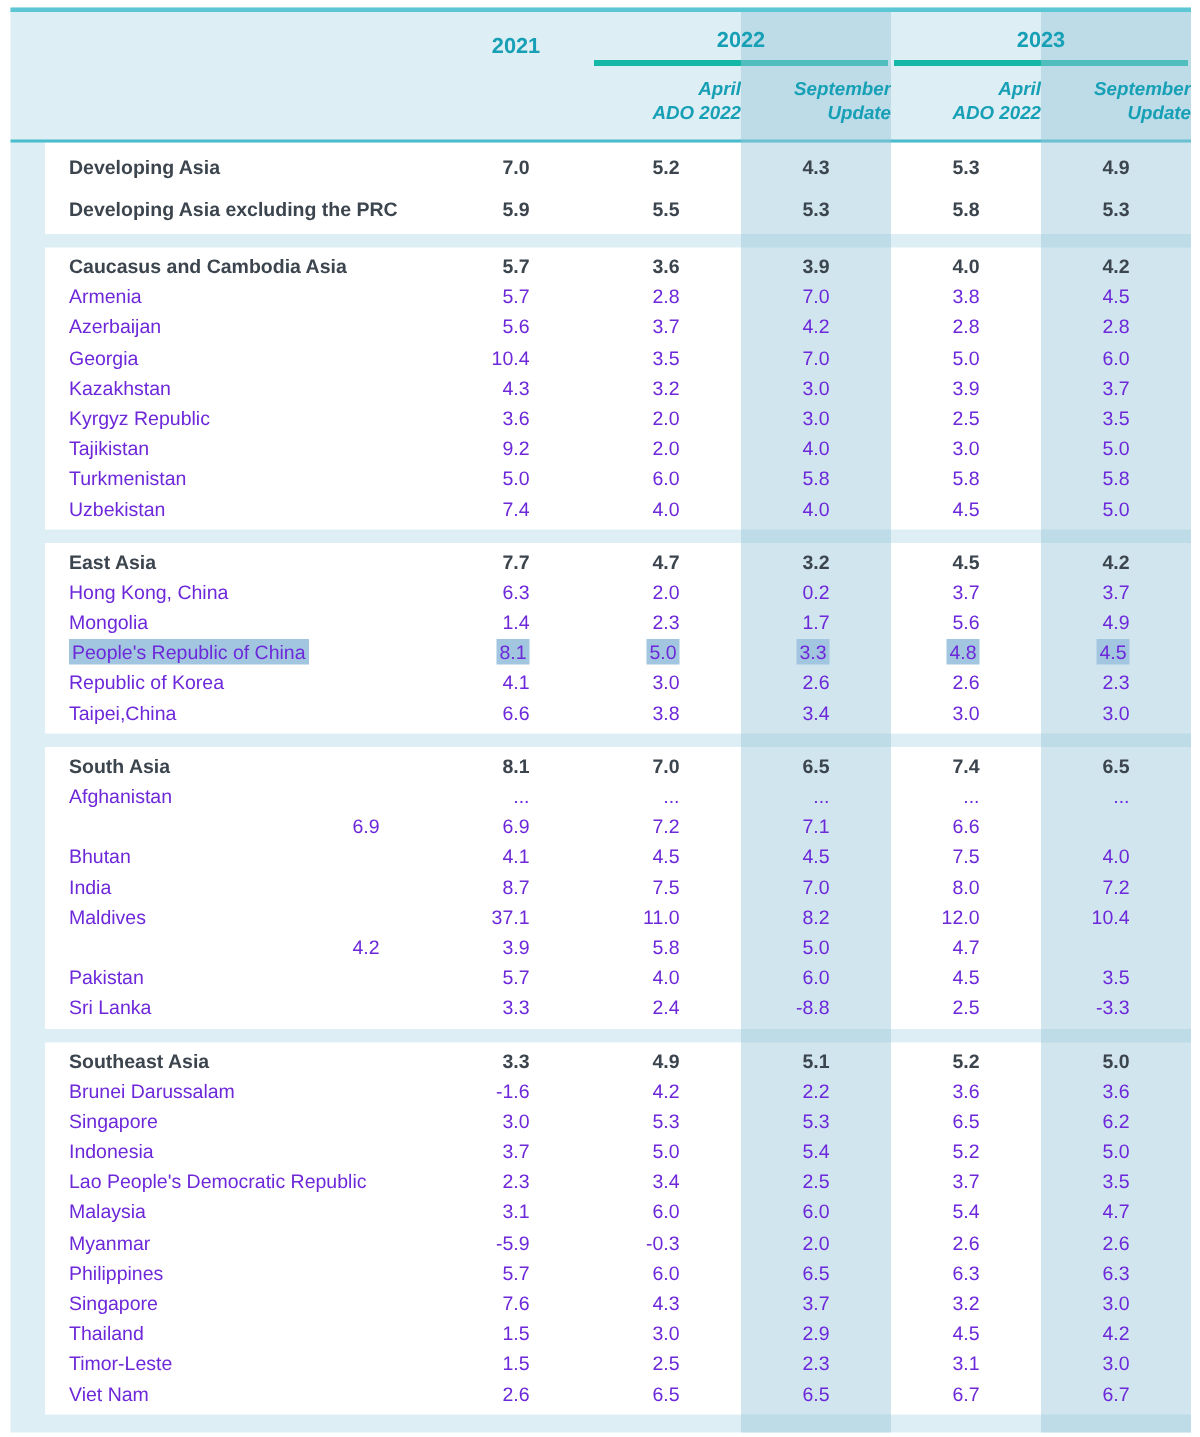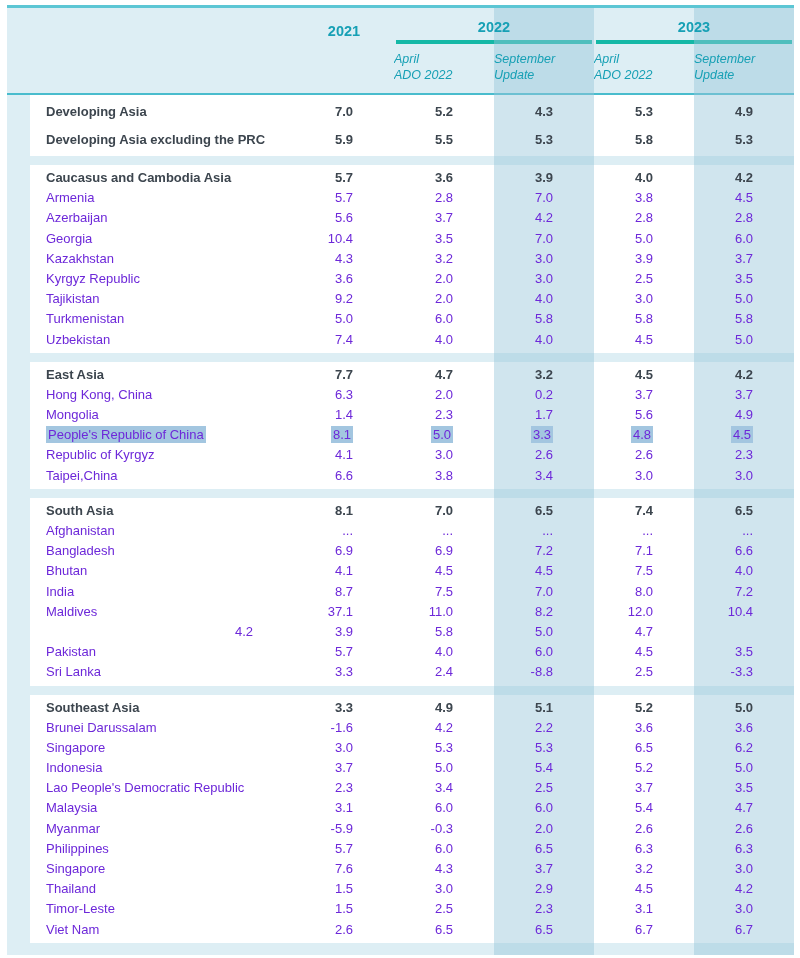--- a/index.html
+++ b/index.html
@@ -30,22 +30,22 @@
   .thead{position:relative;}
   .hrow.years{height:32px;align-items:end;padding-top:4px;text-align:center;}
   .yearcell{display:flex;justify-content:center;align-items:center;height:26px;}
   .ygroup{display:flex;justify-content:center;align-items:center;height:26px;
     border-bottom:4px solid #14b8a6;margin:0 2px;}
   .g2022{grid-column:3/5;}
   .g2023{grid-column:5/7;}
   .yeartxt{font-weight:bold;font-size:14.5px;color:#17a0b5;position:relative;z-index:2;}
   .hrow.subs{height:46px;}
   .cell.sub{
-    display:flex;flex-direction:column;justify-content:center;align-items:flex-start;
-    font-size:12.5px;font-weight:normal;font-style:italic;color:#17a0b5;line-height:1.3;
+    display:flex;flex-direction:column;justify-content:center;align-items:flex-end;
+    font-size:12.5px;font-weight:bold;font-style:italic;color:#17a0b5;line-height:1.3;
   }
   .cell.sub span{position:relative;z-index:2;}
   .rule{height:2px;background:#49bccd;margin-top:3px;}
 
   
   .block{
     background:#ffffff;
     margin-left:23px;
     margin-bottom:9px;
     padding:3px 0;
@@ -225,21 +225,21 @@
         </div>
         <div class="row">
           <div class="cell name"><span class="txt hl">People's Republic of China</span></div>
           <div class="cell num"><span class="txt hl">8.1</span></div>
           <div class="cell num"><span class="txt hl">5.0</span></div>
           <div class="cell num"><span class="txt hl">3.3</span></div>
           <div class="cell num"><span class="txt hl">4.8</span></div>
           <div class="cell num"><span class="txt hl">4.5</span></div>
         </div>
         <div class="row">
-          <div class="cell name"><span class="txt">Republic of Kyrgyz</span></div>
+          <div class="cell name"><span class="txt">Republic of Korea</span></div>
           <div class="cell num"><span class="txt">4.1</span></div>
           <div class="cell num"><span class="txt">3.0</span></div>
           <div class="cell num"><span class="txt">2.6</span></div>
           <div class="cell num"><span class="txt">2.6</span></div>
           <div class="cell num"><span class="txt">2.3</span></div>
         </div>
         <div class="row">
           <div class="cell name"><span class="txt">Taipei,China</span></div>
           <div class="cell num"><span class="txt">6.6</span></div>
           <div class="cell num"><span class="txt">3.8</span></div>
@@ -259,21 +259,20 @@
         </div>
         <div class="row">
           <div class="cell name"><span class="txt">Afghanistan</span></div>
           <div class="cell num"><span class="txt">...</span></div>
           <div class="cell num"><span class="txt">...</span></div>
           <div class="cell num"><span class="txt">...</span></div>
           <div class="cell num"><span class="txt">...</span></div>
           <div class="cell num"><span class="txt">...</span></div>
         </div>
         <div class="row">
-          <div class="cell name"><span class="txt">Bangladesh</span></div>
           <div class="cell num"><span class="txt">6.9</span></div>
           <div class="cell num"><span class="txt">6.9</span></div>
           <div class="cell num"><span class="txt">7.2</span></div>
           <div class="cell num"><span class="txt">7.1</span></div>
           <div class="cell num"><span class="txt">6.6</span></div>
         </div>
         <div class="row">
           <div class="cell name"><span class="txt">Bhutan</span></div>
           <div class="cell num"><span class="txt">4.1</span></div>
           <div class="cell num"><span class="txt">4.5</span></div>

